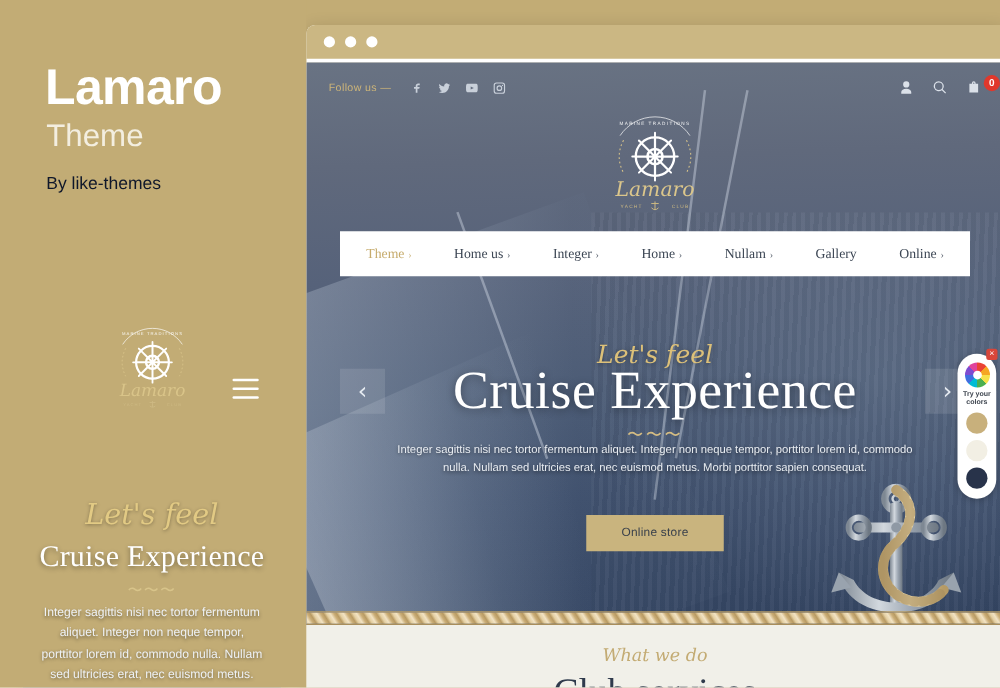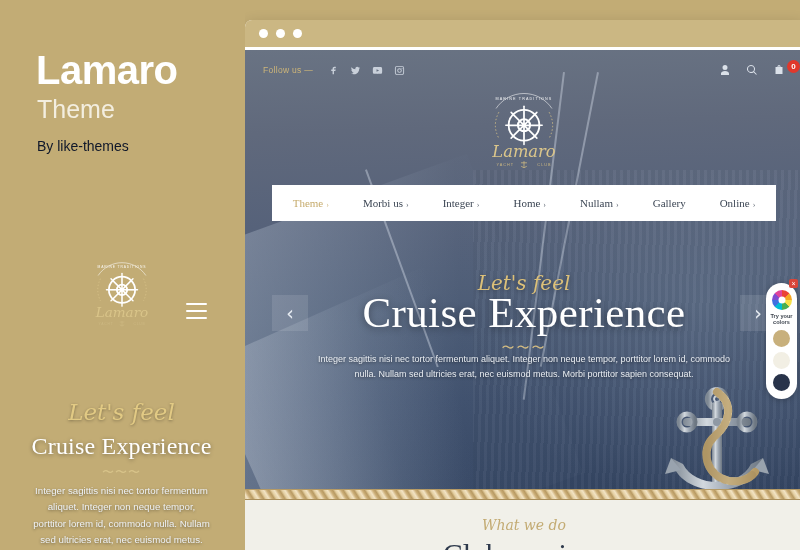--- a/index.html
+++ b/index.html
@@ -650,21 +650,21 @@
         <text x="82" y="84" text-anchor="middle" fill="#cdb983" font-size="4.1" letter-spacing="1.1" font-family="Liberation Sans, sans-serif">CLUB</text>
         <path d="M 60 78.5 v 6.5 M 56.8 80.3 h 6.4 M 57 84 q 3 3.2 6 0" stroke="#cdb983" stroke-width="0.85" fill="none"></path>
       </svg>
     </div>
 
     <nav class="navbar">
       <a class="nav-item active">
         <span>Theme</span><span class="nav-caret">›</span>
       </a>
       <a class="nav-item">
-        <span>Morbi us</span><span class="nav-caret">›</span>
+        <span>Home us</span><span class="nav-caret">›</span>
       </a>
       <a class="nav-item">
         <span>Integer</span><span class="nav-caret">›</span>
       </a>
       <a class="nav-item">
         <span>Home</span><span class="nav-caret">›</span>
       </a>
       <a class="nav-item">
         <span>Nullam</span><span class="nav-caret">›</span>
       </a>
@@ -673,20 +673,21 @@
       </a>
       <a class="nav-item">
         <span>Online</span><span class="nav-caret">›</span>
       </a>
     </nav>
 
     <div class="hero-script">Let's feel</div>
     <div class="hero-head">Cruise Experience</div>
     <div class="hero-wave">〜〜〜</div>
     <div class="hero-para">Integer sagittis nisi nec tortor fermentum aliquet. Integer non neque tempor, porttitor lorem id, commodo nulla. Nullam sed ultricies erat, nec euismod metus. Morbi porttitor sapien consequat.</div>
+    <button class="hero-btn">Online store</button>
 
     <button class="arrow arrow-l">‹</button>
     <button class="arrow arrow-r">›</button>
 
     <svg class="anchor" viewBox="0 0 116 130">
       <defs>
         <linearGradient id="steel" x1="0" y1="0" x2="1" y2="0">
           <stop offset="0%" stop-color="#7e8893"></stop>
           <stop offset="35%" stop-color="#d2d8de"></stop>
           <stop offset="65%" stop-color="#9aa4b0"></stop>

